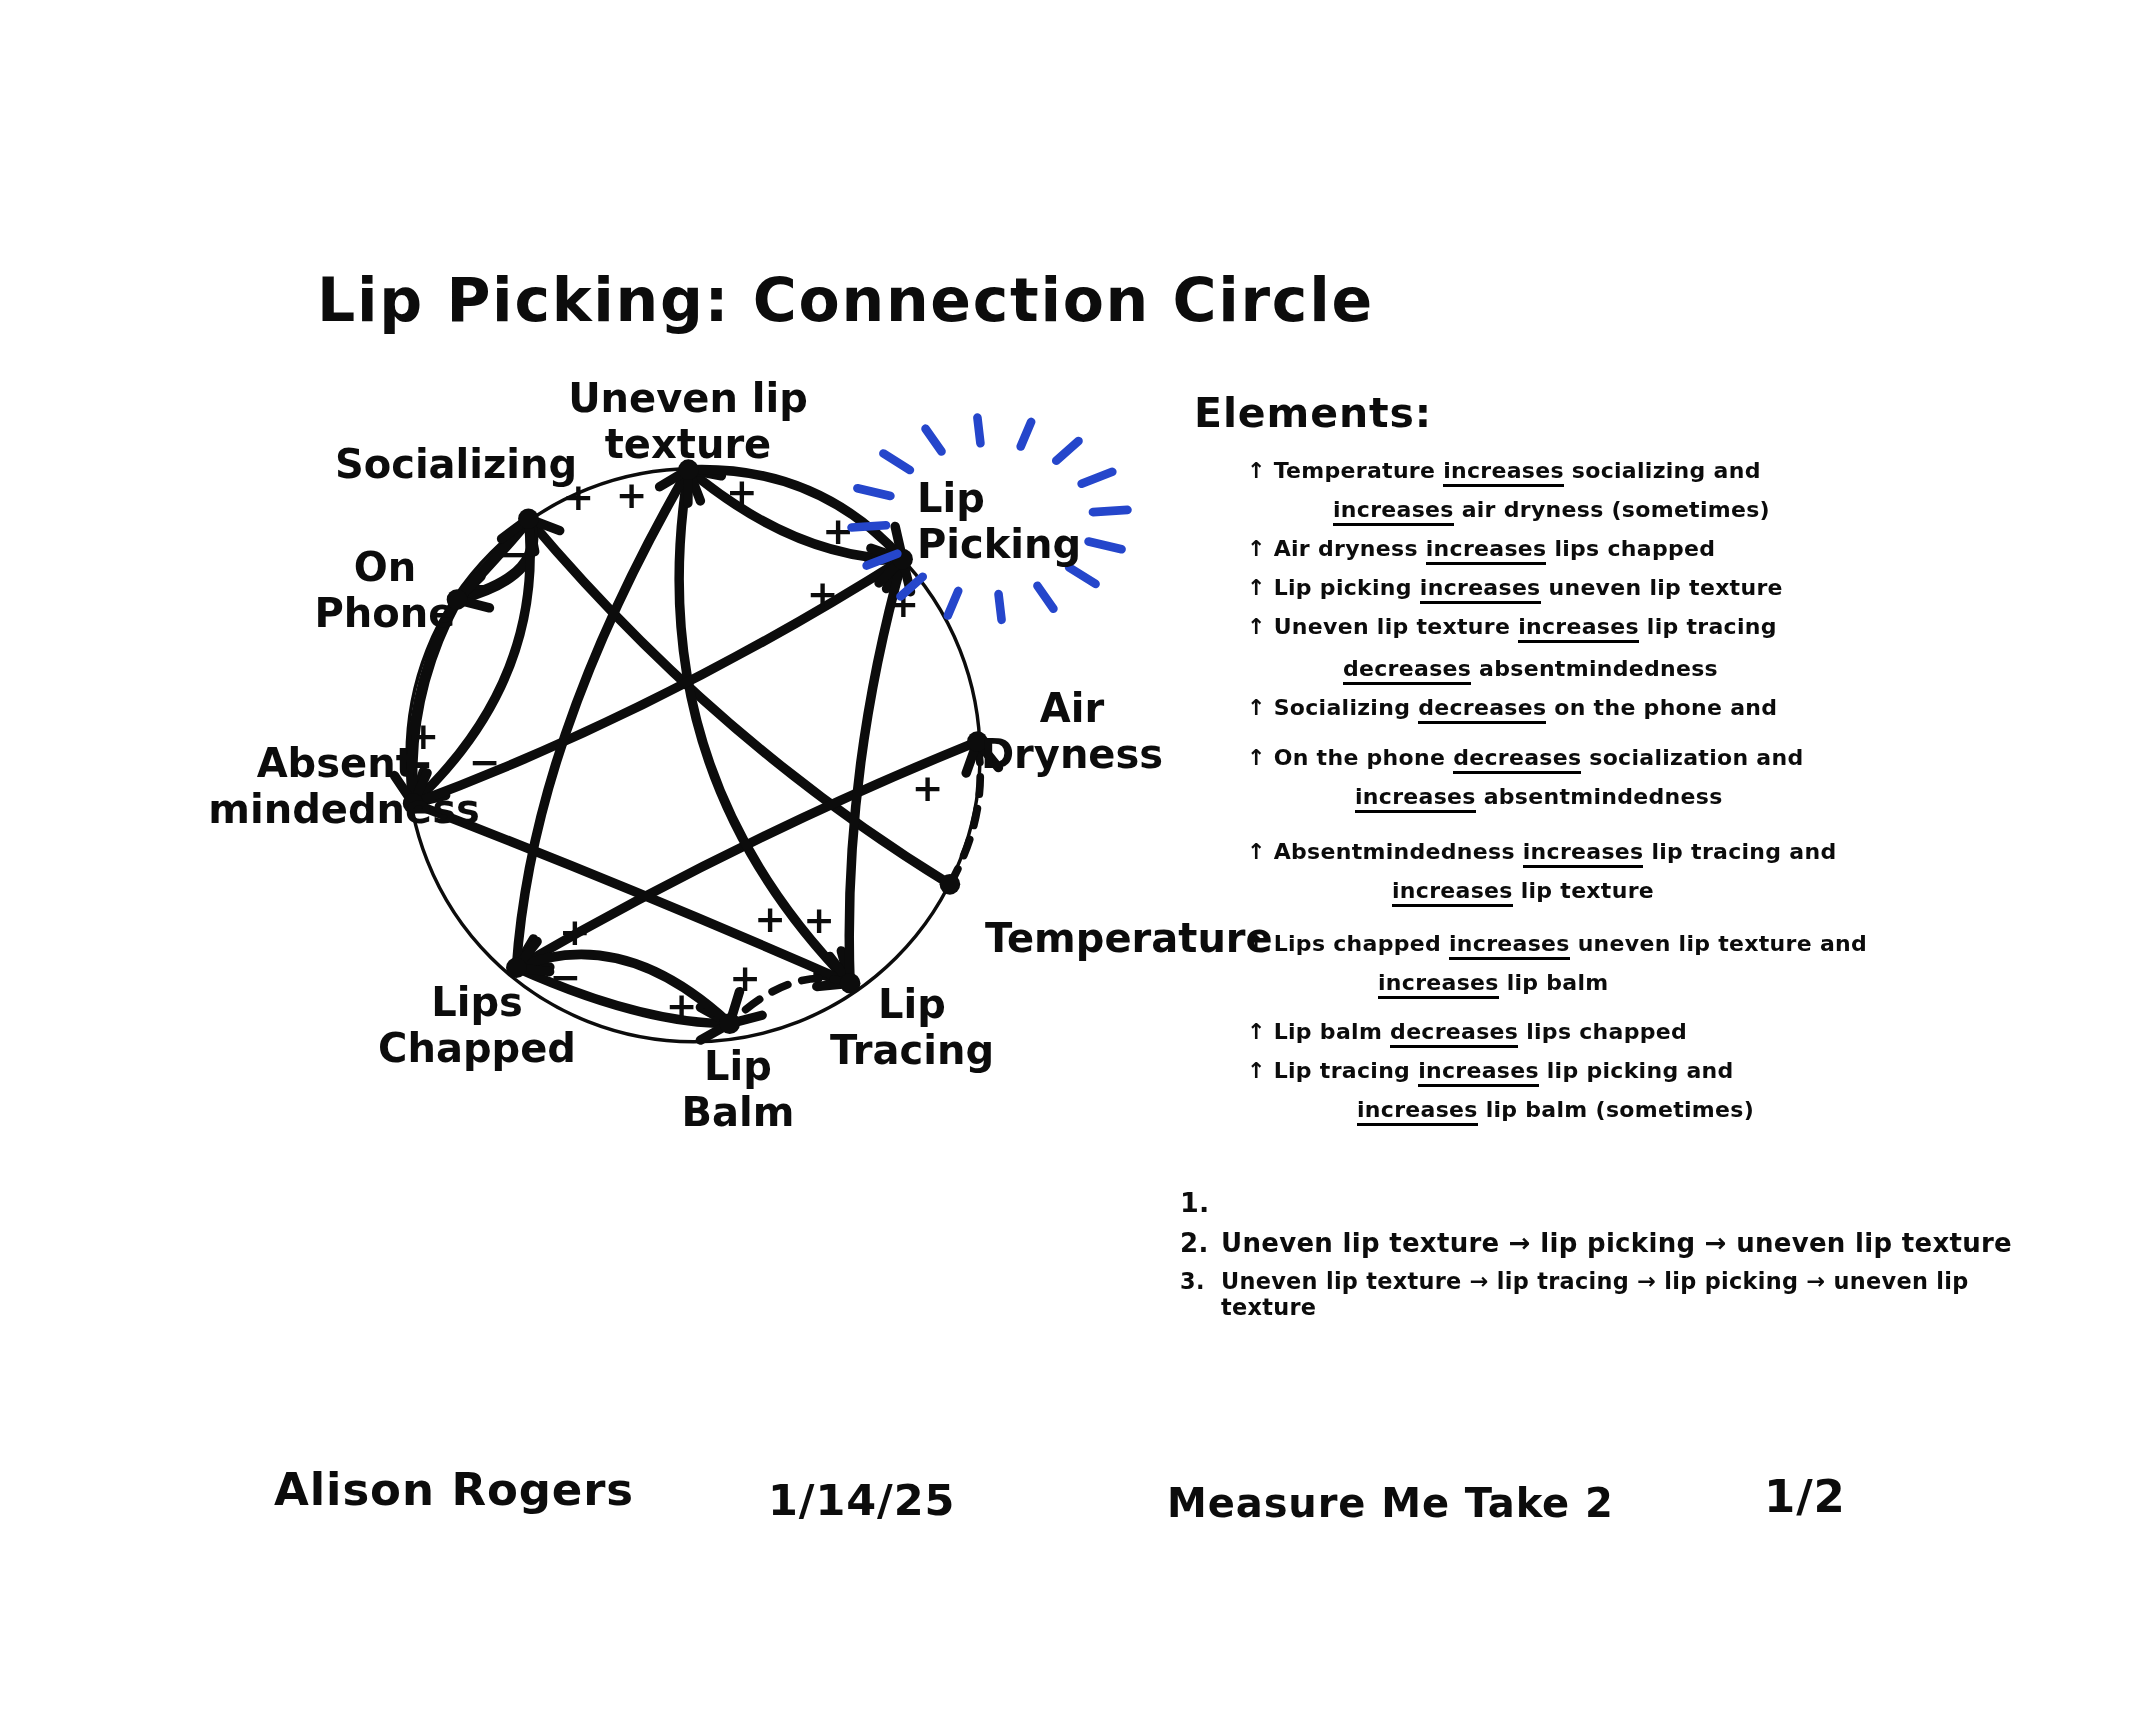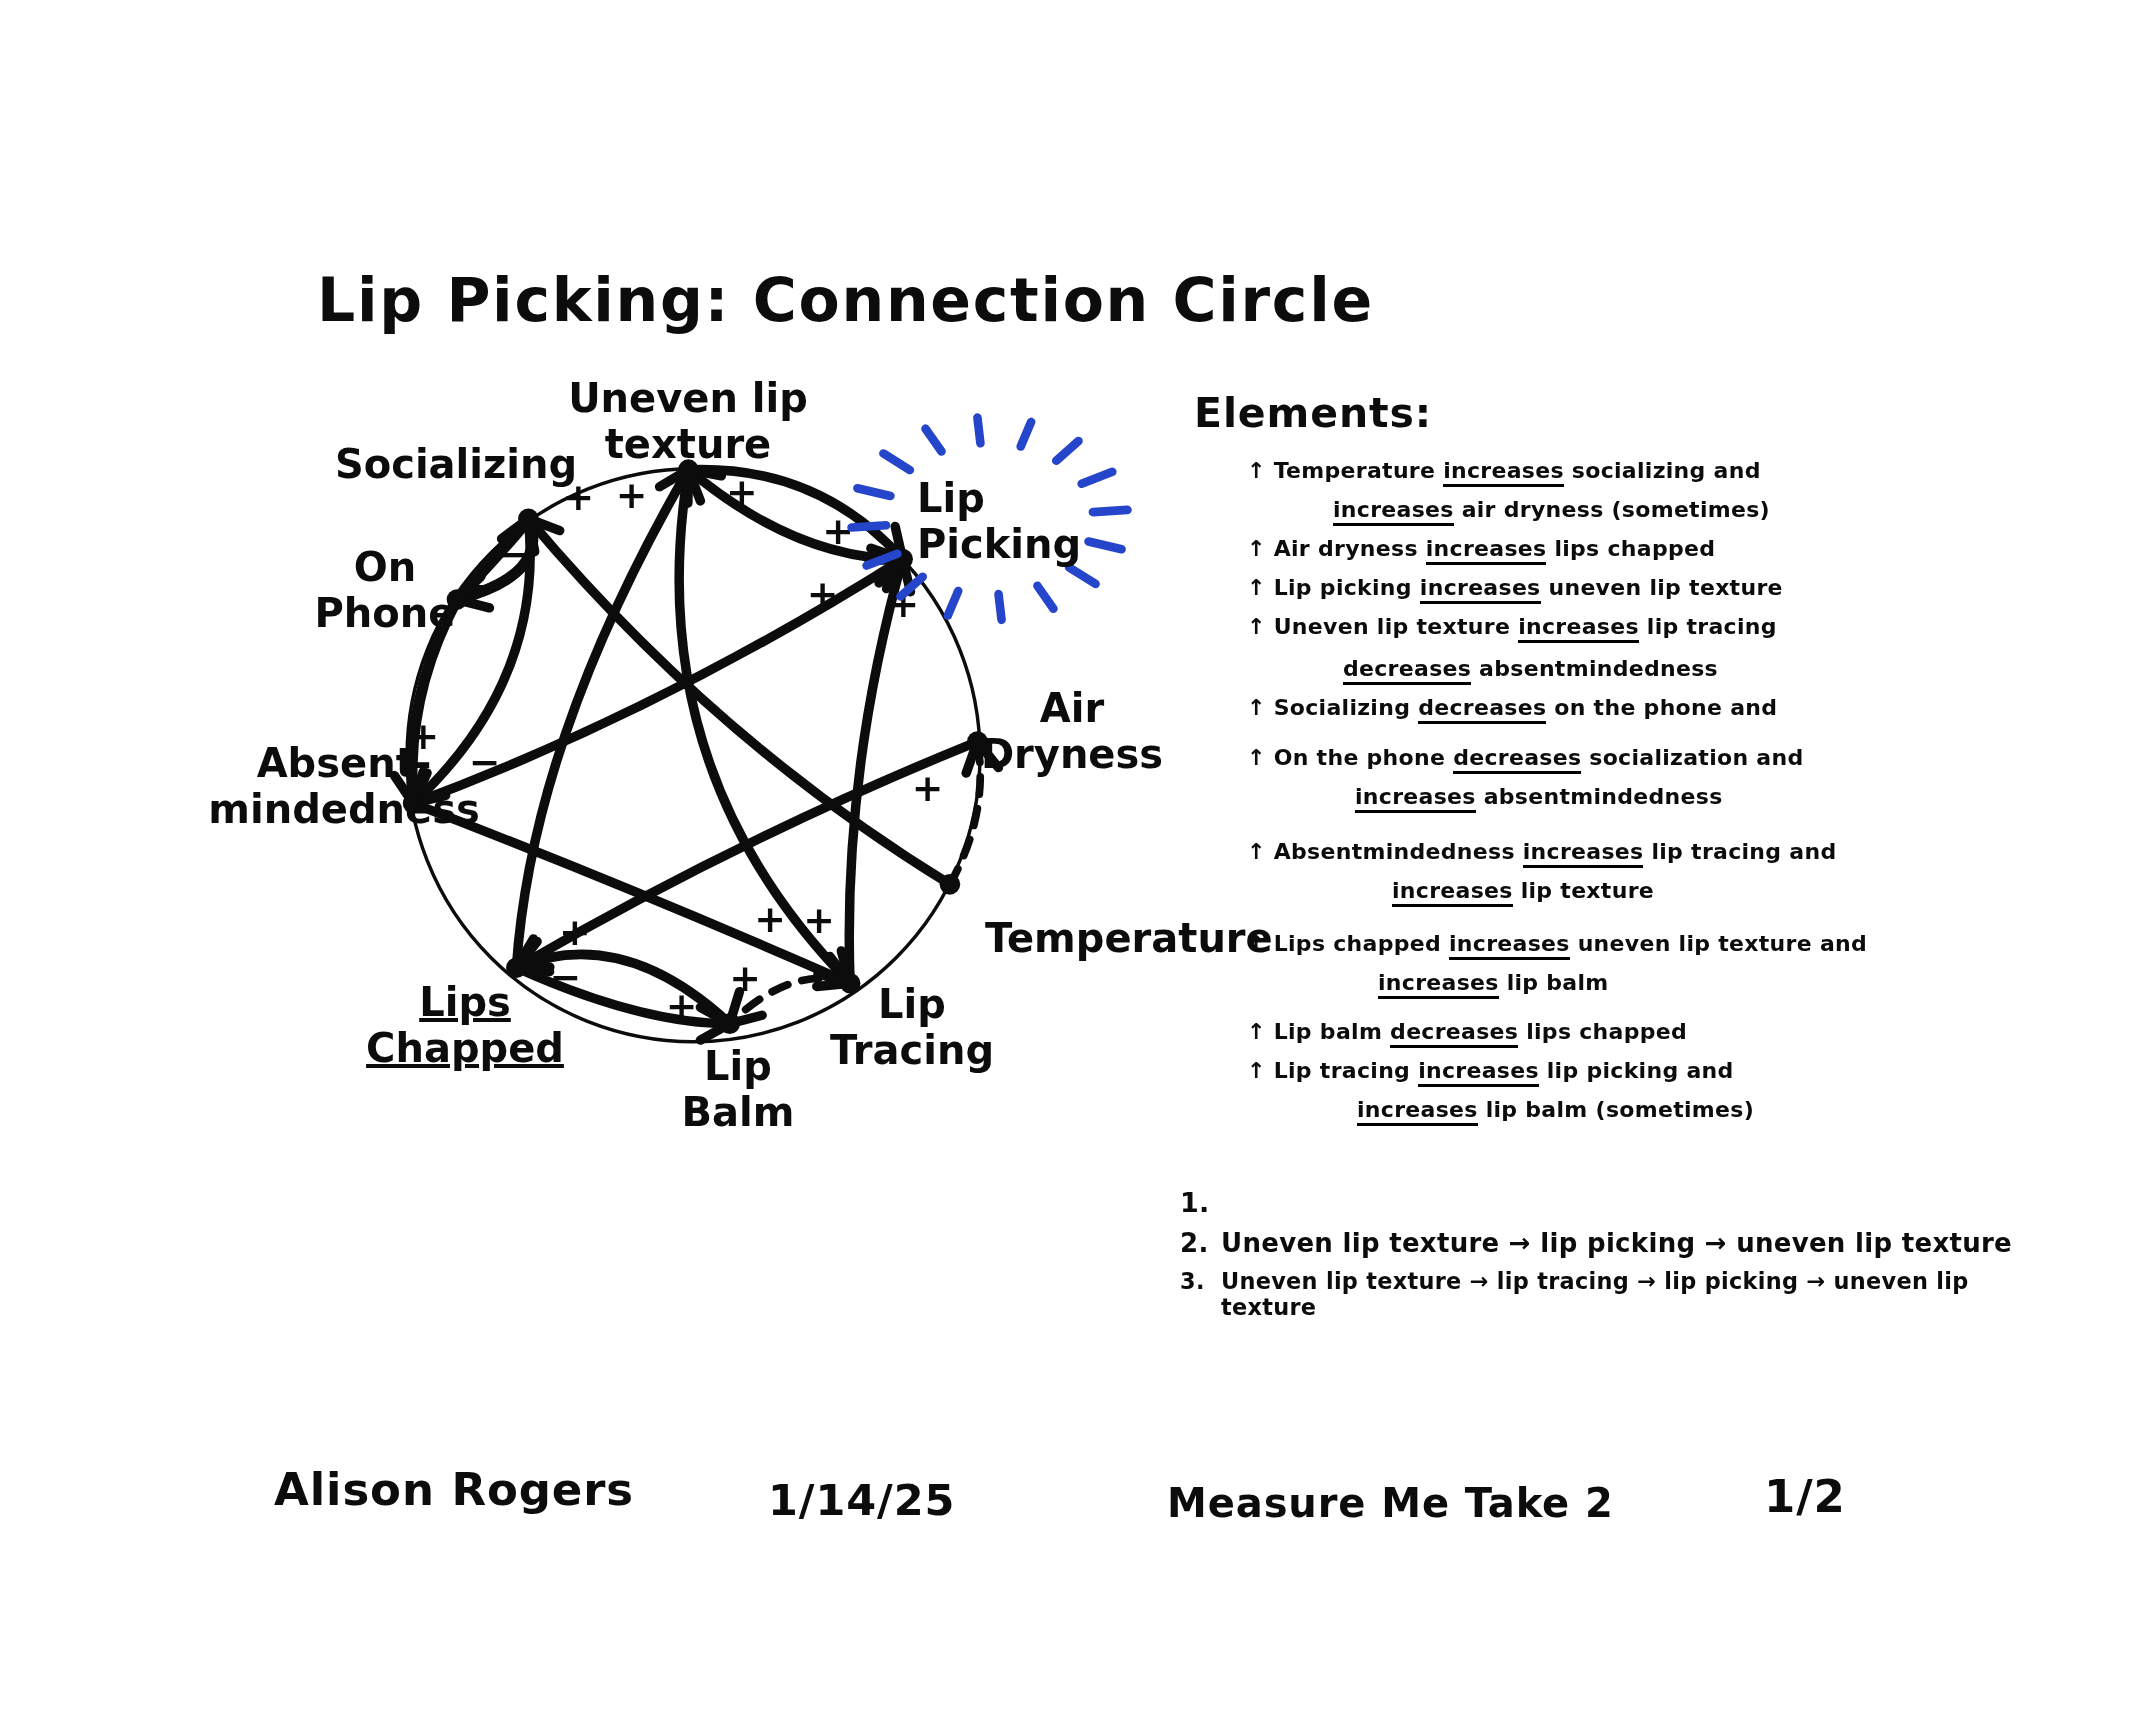--- a/index.html
+++ b/index.html
@@ -114,21 +114,21 @@
       <div>Socializing</div>
     </div>
     <div class="node-label center" style="left: 385px; top: 544px;">
       <div>On</div>
       <div>Phone</div>
     </div>
     <div class="node-label center" style="left: 344px; top: 740px;">
       <div>Absent-</div>
       <div>mindedness</div>
     </div>
-    <div class="node-label center" style="left: 465px; top: 979px; text-decoration: underline;">
+    <div class="node-label center" style="left: 477px; top: 979px;">
       <div>Lips</div>
       <div>Chapped</div>
     </div>
     <div class="node-label center" style="left: 738px; top: 1043px;">
       <div>Lip</div>
       <div>Balm</div>
     </div>
     <div class="node-label center" style="left: 912px; top: 981px;">
       <div>Lip</div>
       <div>Tracing</div>

